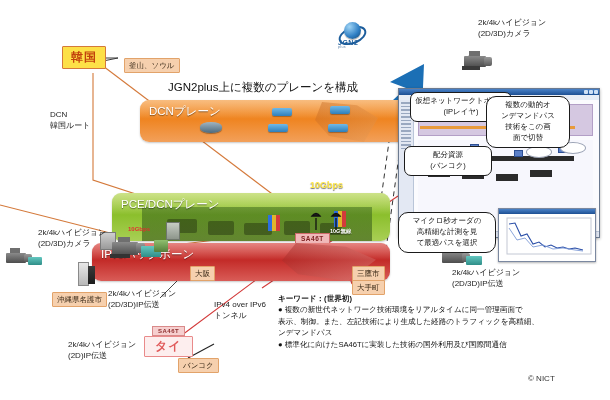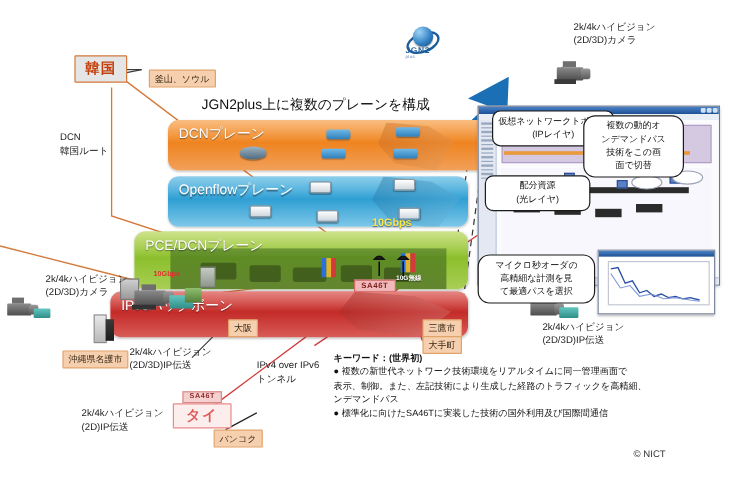--- a/index.html
+++ b/index.html
@@ -11,21 +11,21 @@
   .stage{position:absolute;left:0;top:0;width:610px;height:400px;}
   .abs{position:absolute;}
 
   
   .tagbox{
     background:#f6d0ae;border:1px solid #e2a36a;color:#3a2a18;
     font-size:7.5px;line-height:1.25;text-align:center;
     padding:2px 4px;white-space:nowrap;border-radius:1px;
   }
   .koreabox{
-    background:#e5e5e5;border:1.4px solid #d4793a;color:#c2410c;
+    background:#fde047;border:1.4px solid #d4793a;color:#c2410c;
     font-size:12px;font-weight:bold;letter-spacing:1px;
     padding:2px 8px;text-align:center;border-radius:1px;
   }
   .thaibox{
     background:#fdeeee;border:1.4px solid #e98a8a;color:#e05a5a;
     font-size:12px;font-weight:bold;letter-spacing:1px;
     padding:1px 10px;text-align:center;border-radius:1px;
   }
   .sa46t{
     background:#f6cfcf;border:1px solid #d98a8a;color:#8e2e2e;
@@ -198,30 +198,20 @@
     <div class="gloss"></div>
     <div class="mapwash" style="left:175px;top:2px;width:70px;height:40px;background:linear-gradient(135deg,#c2631a,#e8a05c);clip-path:polygon(10% 0,60% 8%,90% 40%,70% 100%,20% 85%,0 45%);"></div>
     <div class="rtr" style="left:60px;top:22px;width:22px;height:11px;"></div>
     <div class="sw blue" style="left:132px;top:8px;width:20px;height:8px;"></div>
     <div class="sw blue" style="left:190px;top:6px;width:20px;height:8px;"></div>
     <div class="sw blue" style="left:128px;top:24px;width:20px;height:8px;"></div>
     <div class="sw blue" style="left:188px;top:24px;width:20px;height:8px;"></div>
     <div class="ptitle">DCNプレーン</div>
   </div>
 
-  <div class="plane p-of" style="left:140px;top:147px;width:250px;height:42px;">
-    <div class="gloss"></div>
-    <div class="mapwash" style="left:170px;top:0px;width:80px;height:44px;background:linear-gradient(135deg,#1d6f9f,#6fc0e4);clip-path:polygon(12% 0,62% 10%,92% 42%,68% 100%,18% 82%,0 44%);"></div>
-    <div class="sw wht" style="left:118px;top:4px;width:16px;height:8px;"></div>
-    <div class="sw wht" style="left:188px;top:2px;width:16px;height:8px;"></div>
-    <div class="sw wht" style="left:68px;top:24px;width:16px;height:8px;"></div>
-    <div class="sw wht" style="left:124px;top:28px;width:16px;height:8px;"></div>
-    <div class="sw wht" style="left:192px;top:26px;width:16px;height:8px;"></div>
-    <div class="ptitle">Openflowプレーン</div>
-  </div>
 
   <div class="plane p-pce" style="left:112px;top:193px;width:278px;height:48px;">
     <div class="gloss"></div>
     <div class="mapwash" style="left:30px;top:14px;width:230px;height:34px;background:linear-gradient(180deg,#3e6b1f,#294a12);opacity:.55;"></div>
     <div class="jpn" style="left:55px;top:26px;width:30px;height:14px;"></div>
     <div class="jpn" style="left:96px;top:28px;width:26px;height:14px;"></div>
     <div class="jpn" style="left:132px;top:30px;width:28px;height:12px;"></div>
     <div class="jpn" style="left:172px;top:28px;width:26px;height:14px;"></div>
     <div class="jpn" style="left:208px;top:30px;width:22px;height:12px;"></div>
 
@@ -360,21 +350,21 @@
         <rect x="8" y="4" width="84" height="36" fill="#ffffff" stroke="#c3c8d4"></rect>
         <polyline points="10,10 16,9 22,22 28,20 34,30 40,28 46,33 52,31 58,34 64,33 70,35 76,34 84,36" fill="none" stroke="#2b4fa8" stroke-width="1.1"></polyline>
         <polyline points="10,14 18,26 26,24 34,33 44,31 54,35 64,34 76,36 84,37" fill="none" stroke="#7d9ad6" stroke-width="0.9"></polyline>
       </svg>
     </div>
   </div>
 
   <div class="bubble rect" style="left:410px;top:92px;width:92px;">仮想ネットワークトポロジ
 (IPレイヤ)</div>
   <div class="bubble rect" style="left:404px;top:146px;width:78px;">配分資源
-(光レイヤ)</div>
+(バンコク)</div>
   <div class="bubble" style="left:398px;top:212px;width:88px;">マイクロ秒オーダの
 高精細な計測を見
 て最適パスを選択</div>
   <div class="bubble" style="left:486px;top:96px;width:74px;">複数の動的オ
 ンデマンドパス
 技術をこの画
 面で切替</div>
 
   <div class="abs kw" style="left:278px;top:293px;width:300px;">
     <div style="font-weight:bold;">キーワード：(世界初)</div>

